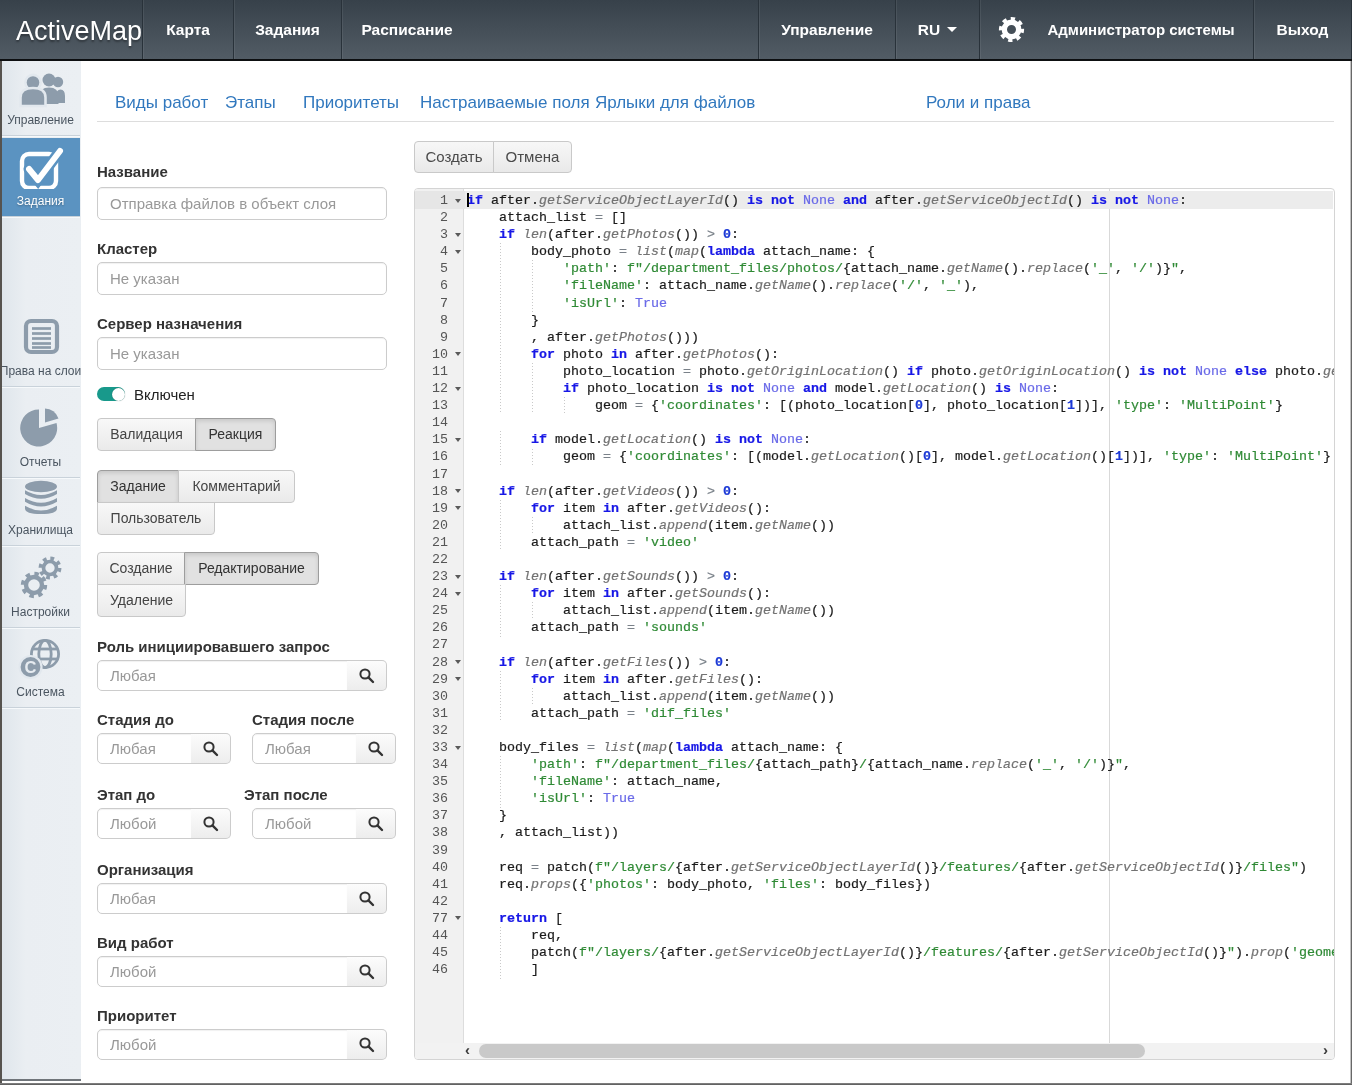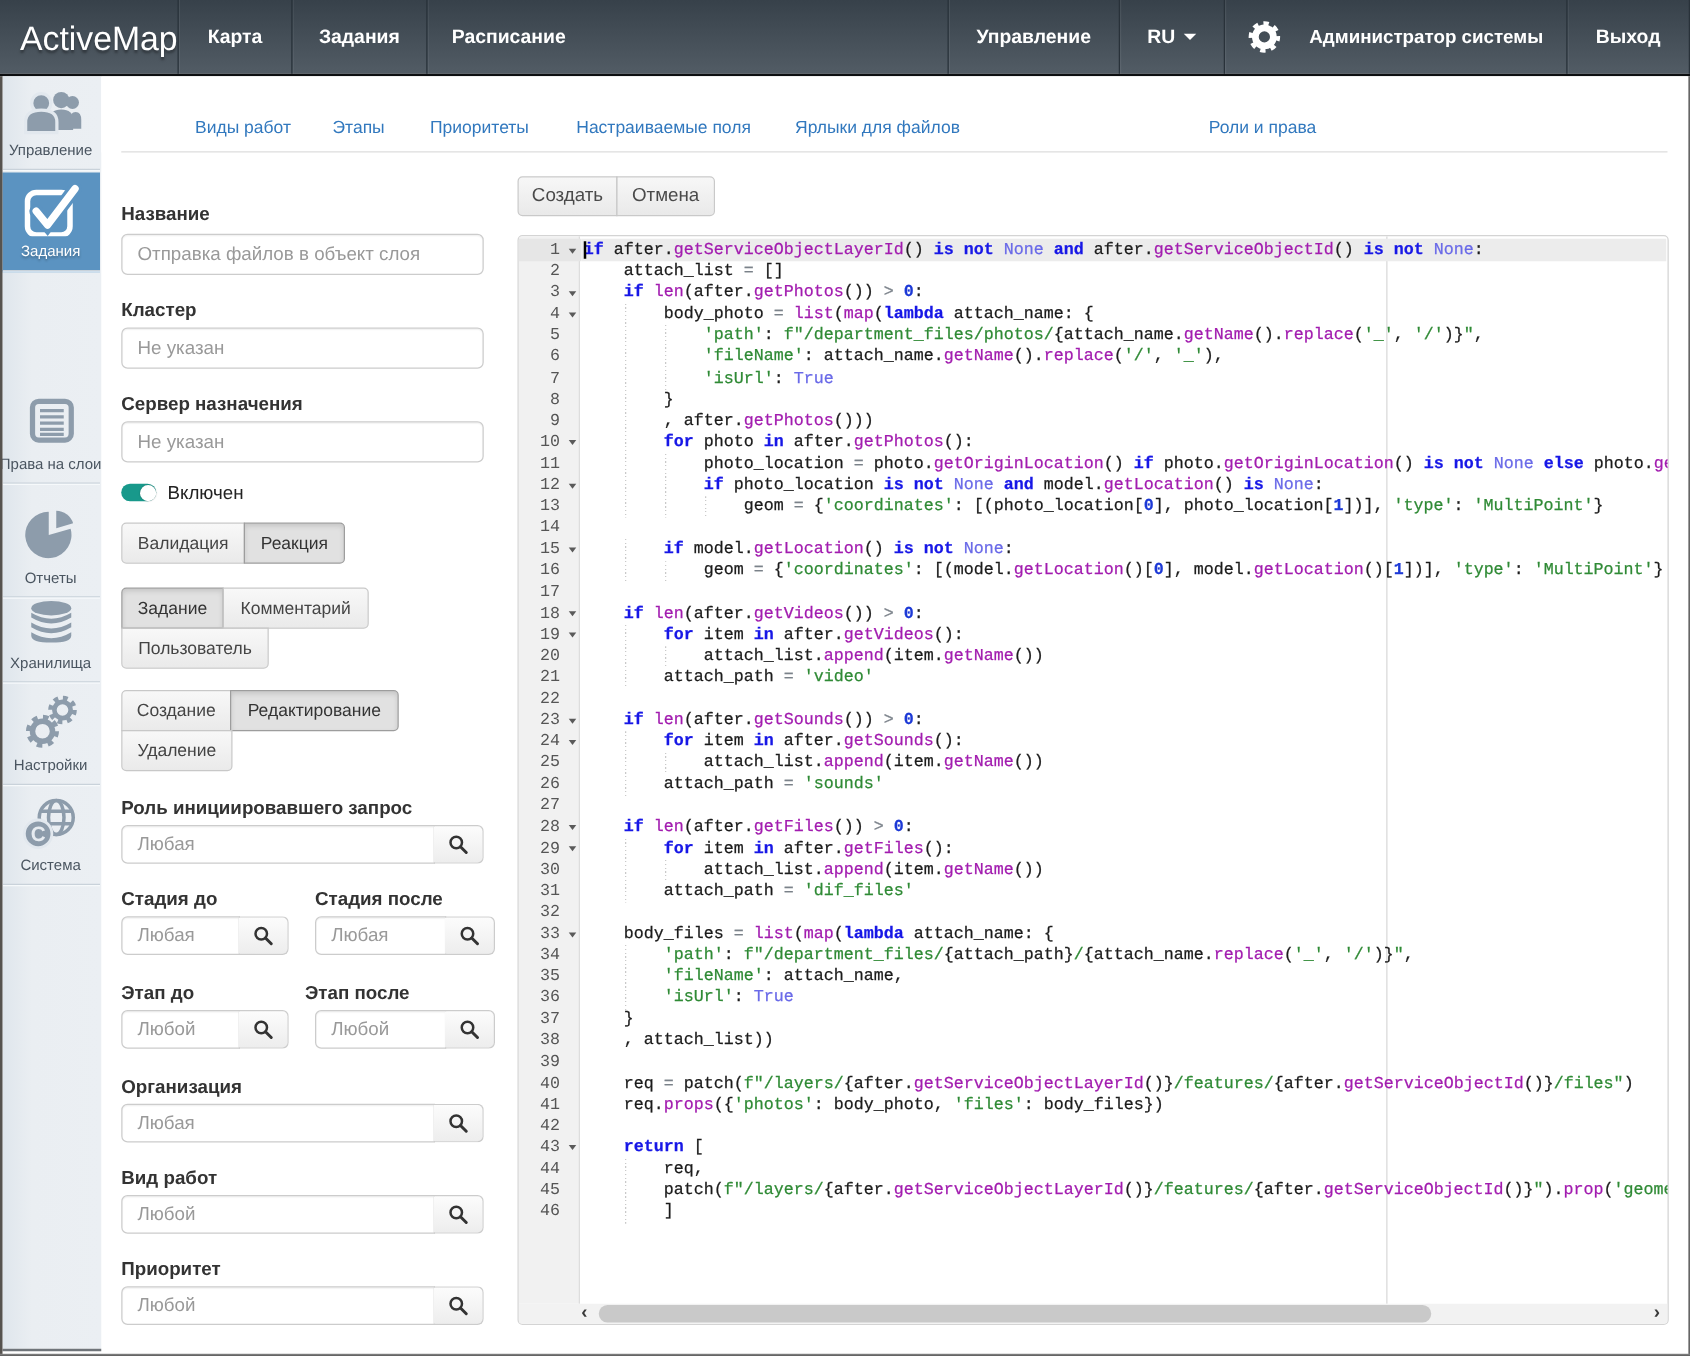--- a/index.html
+++ b/index.html
@@ -28,21 +28,21 @@
   box-shadow:inset 0 -1px 0 #c9d2da; }
 .sitem .sic { position:absolute; left:0; right:0; top:9px; text-align:center; }
 .sitem .slb { position:absolute; left:-2px; right:-2px; bottom:9px; text-align:center;
   font-size:12px; color:#4a5560; line-height:14.5px; white-space:nowrap; }
 .sitem.sel { background:#5b93c1; }
 .sitem.sel .slb { color:#fff; text-shadow:0 1px 2px rgba(0,0,0,.3); }
 
 
 #tabs { position:absolute; left:81px; top:61px; width:1269px; height:61px; background:#fff; }
 #tabrule { position:absolute; left:16px; top:60px; width:1237px; height:1px; background:#ddd; }
-.tab { position:absolute; top:32px; font-size:14px; color:#3178be;margin-left:41px; }
+.tab { position:absolute; top:32px; font-size:17px; color:#3178be; }
 #tabactive { position:absolute; left:667px; top:15px; width:161px; height:46px;
   background:#fff; border:1px solid #ddd; border-bottom:0; border-radius:4px 4px 0 0;
   color:#555; font-size:15px; text-align:center; line-height:42px; }
 
 
 .flabel { position:absolute; font-size:15px; font-weight:bold; color:#333; }
 .finput { position:absolute; height:33px; border:1px solid #ccc; border-radius:5px;
   background:#fff; color:#999; font-size:15px; line-height:31px; padding-left:12px;
   box-shadow:inset 0 1px 1px rgba(0,0,0,.06); }
 .toggle { position:absolute; width:28px; height:14px; background:#18998b; border-radius:7px; }
@@ -82,21 +82,21 @@
 #gnum { position:absolute; left:0; top:3px; width:49px;
   font-family:"Liberation Mono", monospace; font-size:13.33px; line-height:17.1px; color:#555; }
 .gl { position:relative; height:17.1px; }
 .gl span { position:absolute; right:16px; }
 .gl .fa { position:absolute; right:3px; top:6.5px; width:0; height:0;
   border-left:3.5px solid transparent; border-right:3.5px solid transparent; border-top:4.5px solid #5a5a5a; }
 .cl { height:17.1px; }
 i { font-style:normal; }
 .k { color:#1717e6; font-weight:bold; }
 .a { color:#6a6ae8; }
-.p { color:#a21caf; }
+.p { color:#737373;font-style:italic; }
 .s { color:#2f8a35; }
 .n { color:#1c39d6; font-weight:bold; }
 .o { color:#7b828a; }
 .ig { position:absolute; width:1px;
   background:repeating-linear-gradient(180deg,#c9c9c9 0 1px,transparent 1px 3px); }
 
 
 #hscroll { position:absolute; left:0; top:854px; width:100%; height:16px; background:#f2f2f2; }
 #hthumb { position:absolute; left:64px; top:1px; width:666px; height:14px;
   background:#c9c9c9; border-radius:7px; }
@@ -467,21 +467,21 @@
       <div class="gl">
         <span>40</span>
       </div>
       <div class="gl">
         <span>41</span>
       </div>
       <div class="gl">
         <span>42</span>
       </div>
       <div class="gl">
-        <span>43</span>
+        <span>77</span>
         <b class="fa"></b>
       </div>
       <div class="gl">
         <span>44</span>
       </div>
       <div class="gl">
         <span>45</span>
       </div>
       <div class="gl">
         <span>46</span>

